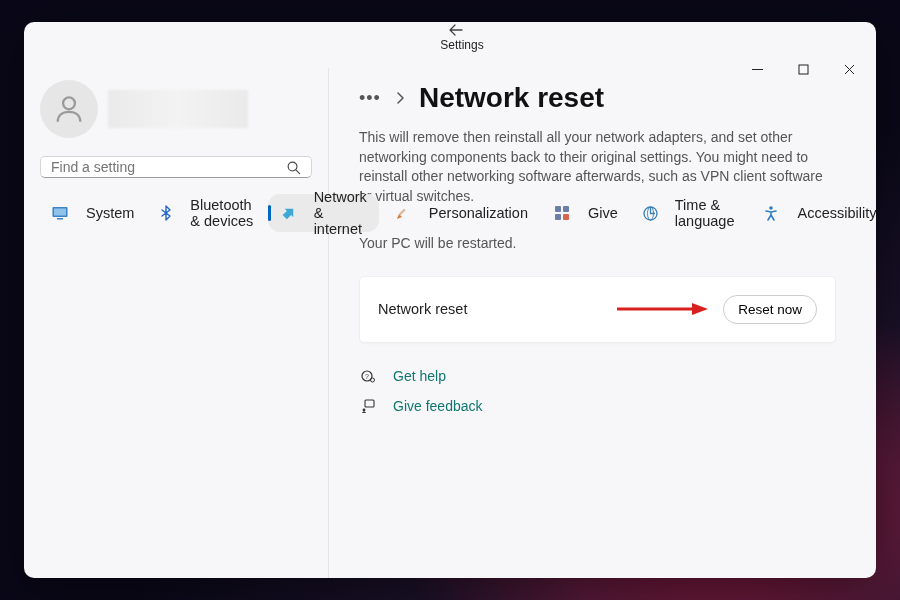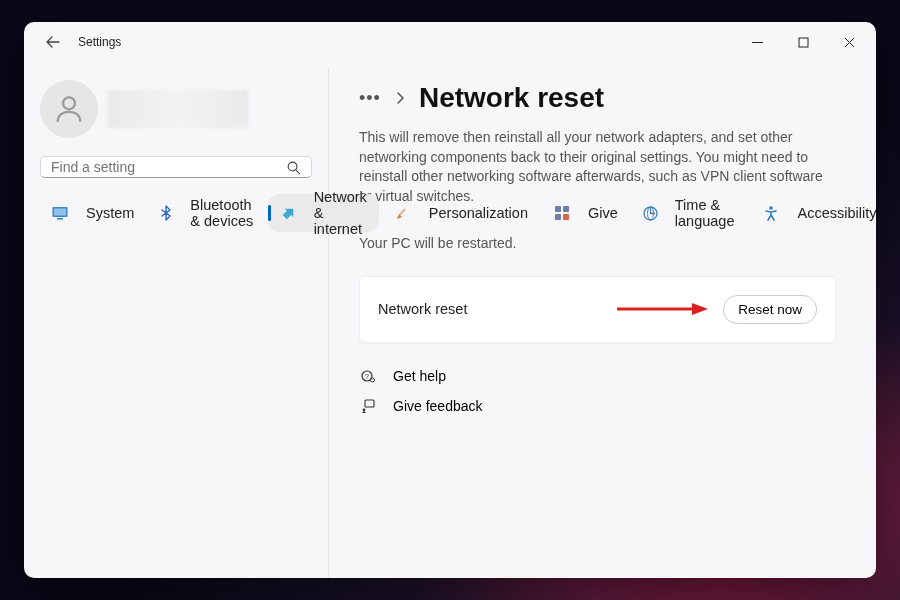--- a/index.html
+++ b/index.html
@@ -22,20 +22,21 @@
       display: flex;
       flex-direction: column;
       overflow: hidden;
     }
 
     .titlebar {
       height: 40px;
       display: flex;
       align-items: center;
       padding: 0 4px 0 16px;
+      flex-direction: column;
     }
     .back-btn {
       width: 26px; height: 26px;
       display: flex; align-items: center; justify-content: center;
       cursor: pointer;
     }
     .title-text { font-size: 12px; margin-left: 12px; color: #222; }
     .win-controls { margin-left: auto; display: flex; }
     .win-btn { width: 46px; height: 34px; display: flex; align-items: center; justify-content: center; cursor: pointer; }
 
@@ -108,21 +109,21 @@
     .card-spacer { flex: 1; display: flex; align-items: center; justify-content: flex-end; padding-right: 14px; }
 
     .reset-btn {
       background: #fff; border: 1px solid #ccc; border-radius: 14px;
       padding: 6px 14px; font-size: 13.5px; cursor: pointer;
     }
 
     .link-row { display: flex; align-items: center; gap: 16px; margin-top: 24px; font-size: 14px; }
     .link-row + .link-row { margin-top: 12px; }
     .link-icon { width: 18px; height: 18px; display: flex; align-items: center; justify-content: center; color: #333; }
-    .link-text { color: #000000; cursor: pointer; }
+    .link-text { color: #0f766e; cursor: pointer; }
   </style>
 </head>
 <body>
 
 <div class="window">
 
   <div class="titlebar">
     <div class="back-btn">
       <svg width="16" height="16" viewBox="0 0 16 16">
         <path d="M7 3 L2 8 L7 13 M2 8 L14 8" stroke="#444" stroke-width="1.3" fill="none" stroke-linecap="round" stroke-linejoin="round"></path>

